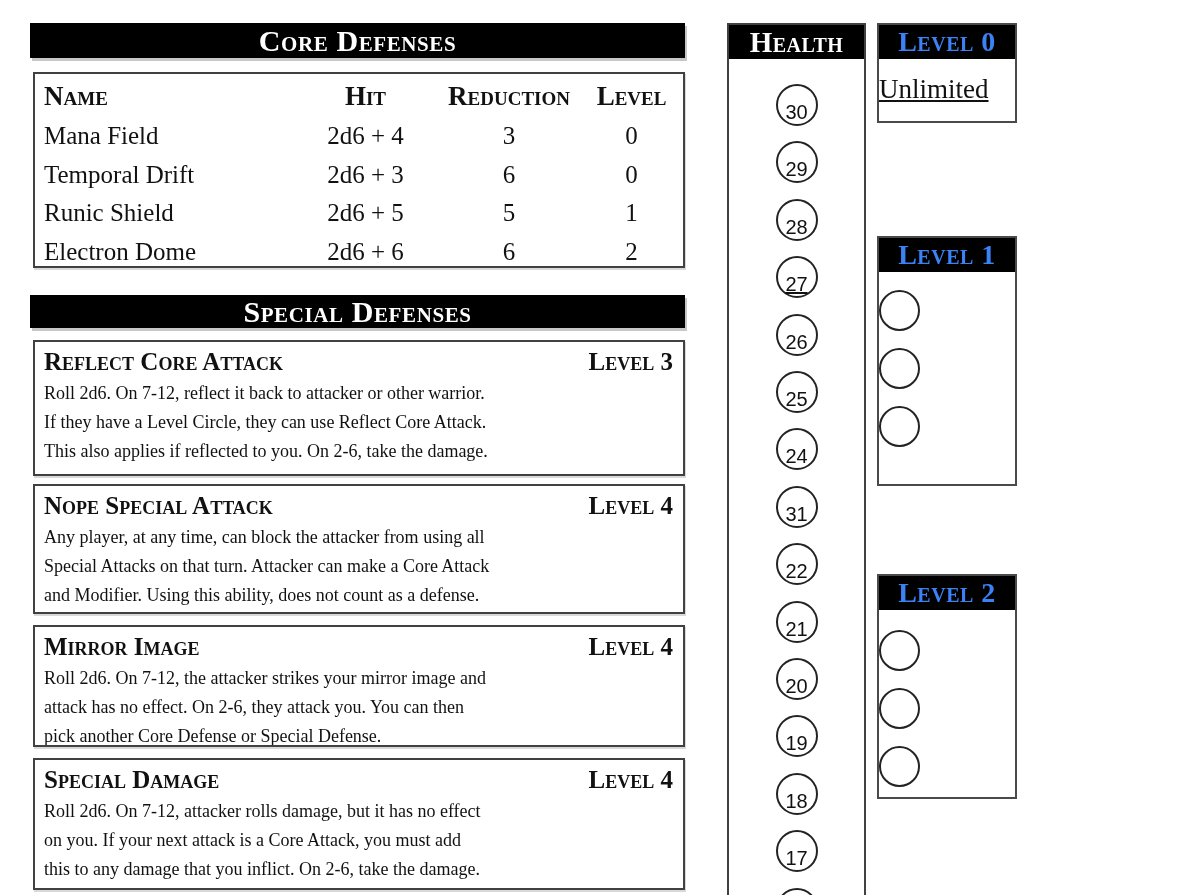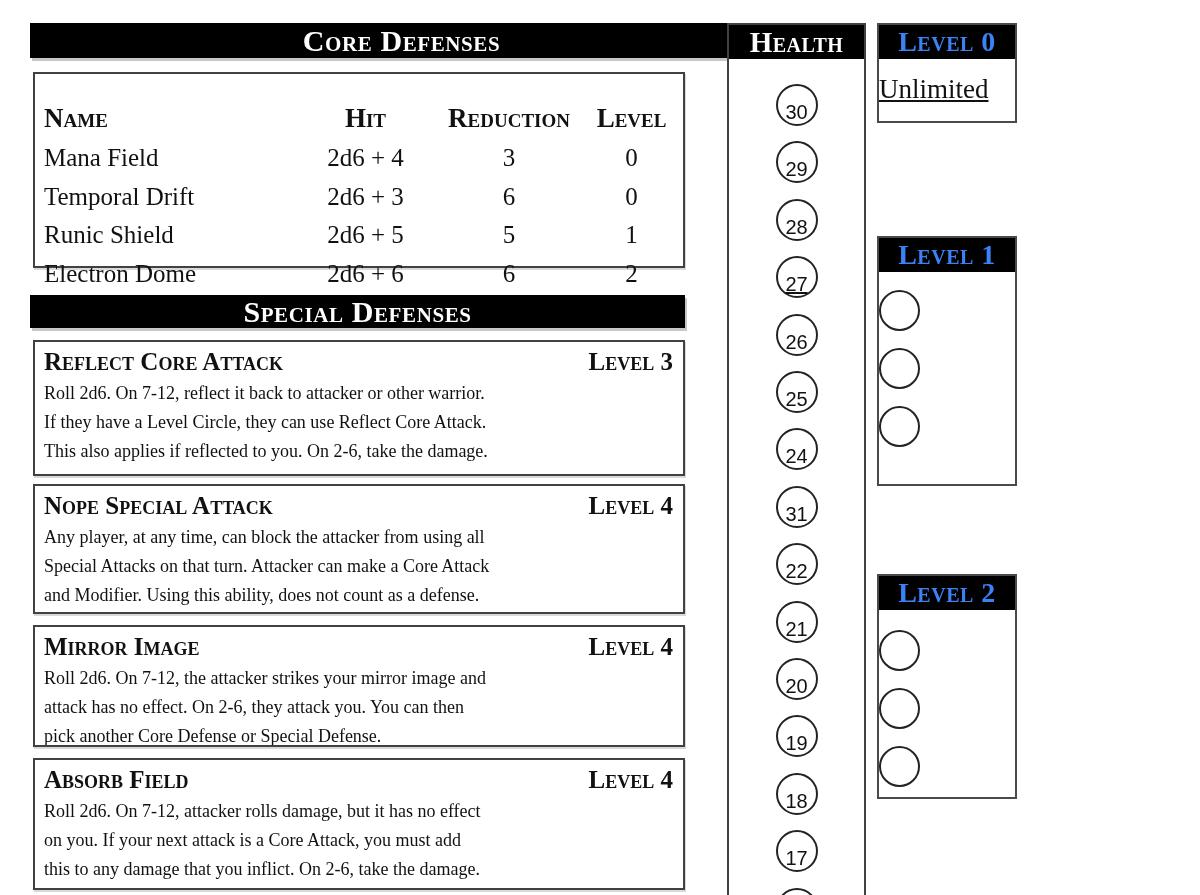--- a/index.html
+++ b/index.html
@@ -7,32 +7,32 @@
     position:relative; width:1200px; height:895px; background:#ffffff;
     overflow:hidden; font-family:"Liberation Serif", serif; color:#111;
   }
   
   .bar {
     position:absolute; background:#000; color:#fff;
     display:flex; align-items:center; justify-content:center;
     font-weight:bold; font-variant:small-caps; letter-spacing:.6px;
     box-shadow:2px 3px 0 rgba(0,0,0,.22);
   }
-  #core-bar    { left:30px; top:23px;  width:655px; height:35px; font-size:30px;padding-left:44px; }
+  #core-bar    { left:30px; top:23px;  width:655px; height:35px; font-size:30px; }
   #special-bar { left:30px; top:295px; width:655px; height:33px; font-size:30px; }
 
   
   #core-table {
     position:absolute; left:33px; top:72px; width:652px; height:196px;
     border:2px solid #414141; box-sizing:border-box; background:#fff;
     box-shadow:1px 2px 0 rgba(0,0,0,.15);
   }
   .table-grid {
     display:grid; grid-template-columns:262px 137px 150px 95px;
-    padding-top:23px;
+    padding-top:1px;
   }
   .th {
     font-variant:small-caps; font-weight:bold; font-size:27px; line-height:42px;
     white-space:nowrap; overflow:hidden;
   }
   .td { font-size:25px; line-height:38.5px; white-space:nowrap; overflow:hidden; }
   .col-name { text-align:left; padding-left:9px; }
   .col-c    { text-align:center; }
 
   
@@ -162,21 +162,21 @@
     </div>
     <div class="card-body">
         <div>Roll 2d6. On 7-12, the attacker strikes your mirror image and</div>
         <div>attack has no effect. On 2-6, they attack you. You can then</div>
         <div>pick another Core Defense or Special Defense.</div>
       </div>
   </div>
 
   <div class="card" id="card-3">
     <div class="card-head">
-      <span>Absorb Field</span>
+      <span>Special Damage</span>
       <span>Level 4</span>
     </div>
     <div class="card-body">
         <div>Roll 2d6. On 7-12, attacker rolls damage, but it has no effect</div>
         <div>on you. If your next attack is a Core Attack, you must add</div>
         <div>this to any damage that you inflict. On 2-6, take the damage.</div>
       </div>
   </div>
 
   <div id="health-panel">

